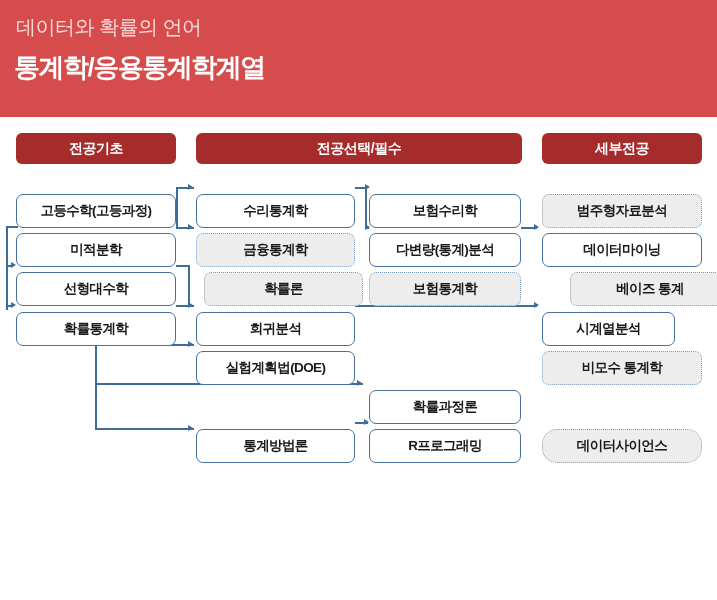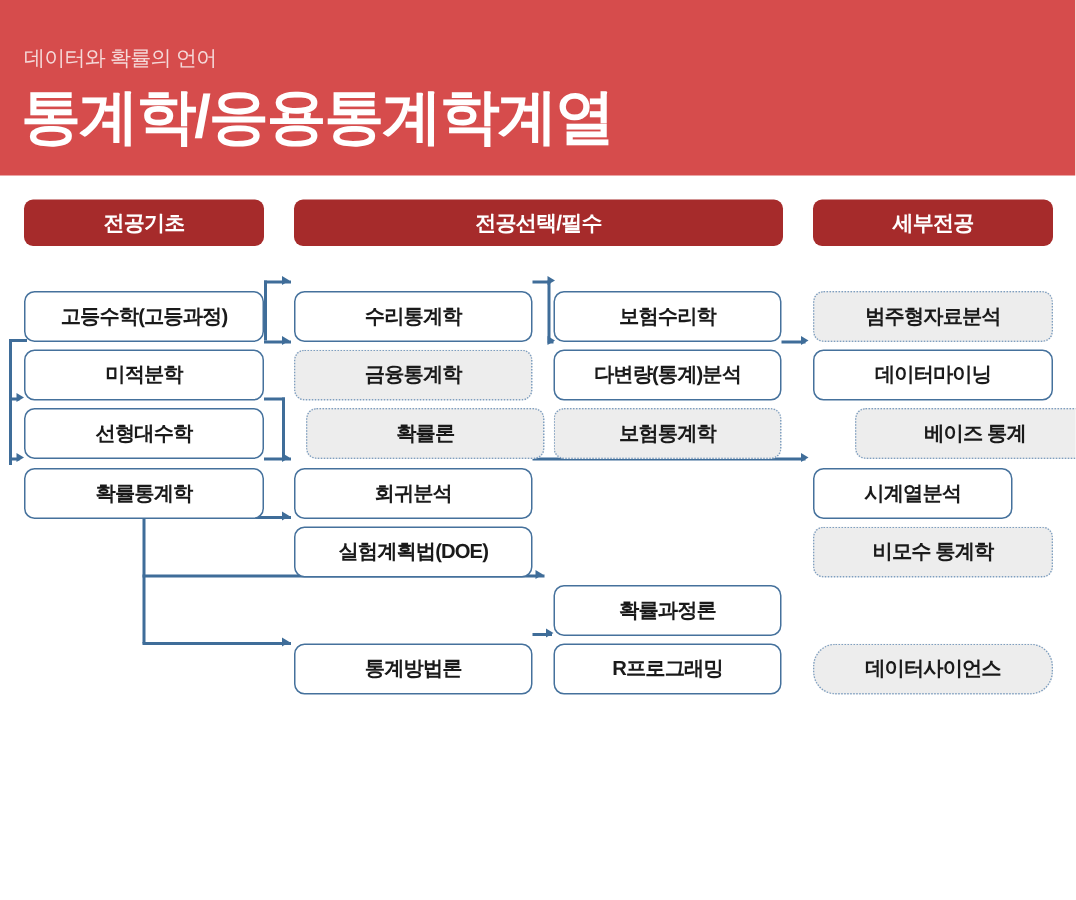--- a/index.html
+++ b/index.html
@@ -11,27 +11,27 @@
     overflow: hidden;
     position: relative;
   }
 
   
   #banner {
     position:absolute; left:0; top:0; width:717px; height:117px;
     background:#d64c4c;
   }
   #banner-sub {
-    position:absolute; left:16px; top:30px;
-    font-size:14px; color:#f5d9d9; font-weight:400; letter-spacing:-0.5px;
+    position:absolute; left:16px; top:14px;
+    font-size:20px; color:#f5d9d9; font-weight:400; letter-spacing:-0.5px;
     white-space:nowrap;
   }
   #banner-title {
     position:absolute; left:14px; top:50px;
-    font-size:40px; color:#ffffff; font-weight:bold; letter-spacing:-1.5px;
+    font-size:26px; color:#ffffff; font-weight:bold; letter-spacing:-1.5px;
     white-space:nowrap;
   }
 
   
   .colhead {
     position:absolute; height:31px;
     background:#a62b2b; border-radius:6px;
     color:#ffffff; font-size:14px; font-weight:bold; letter-spacing:-0.5px;
     display:flex; align-items:center; justify-content:center;
   }

